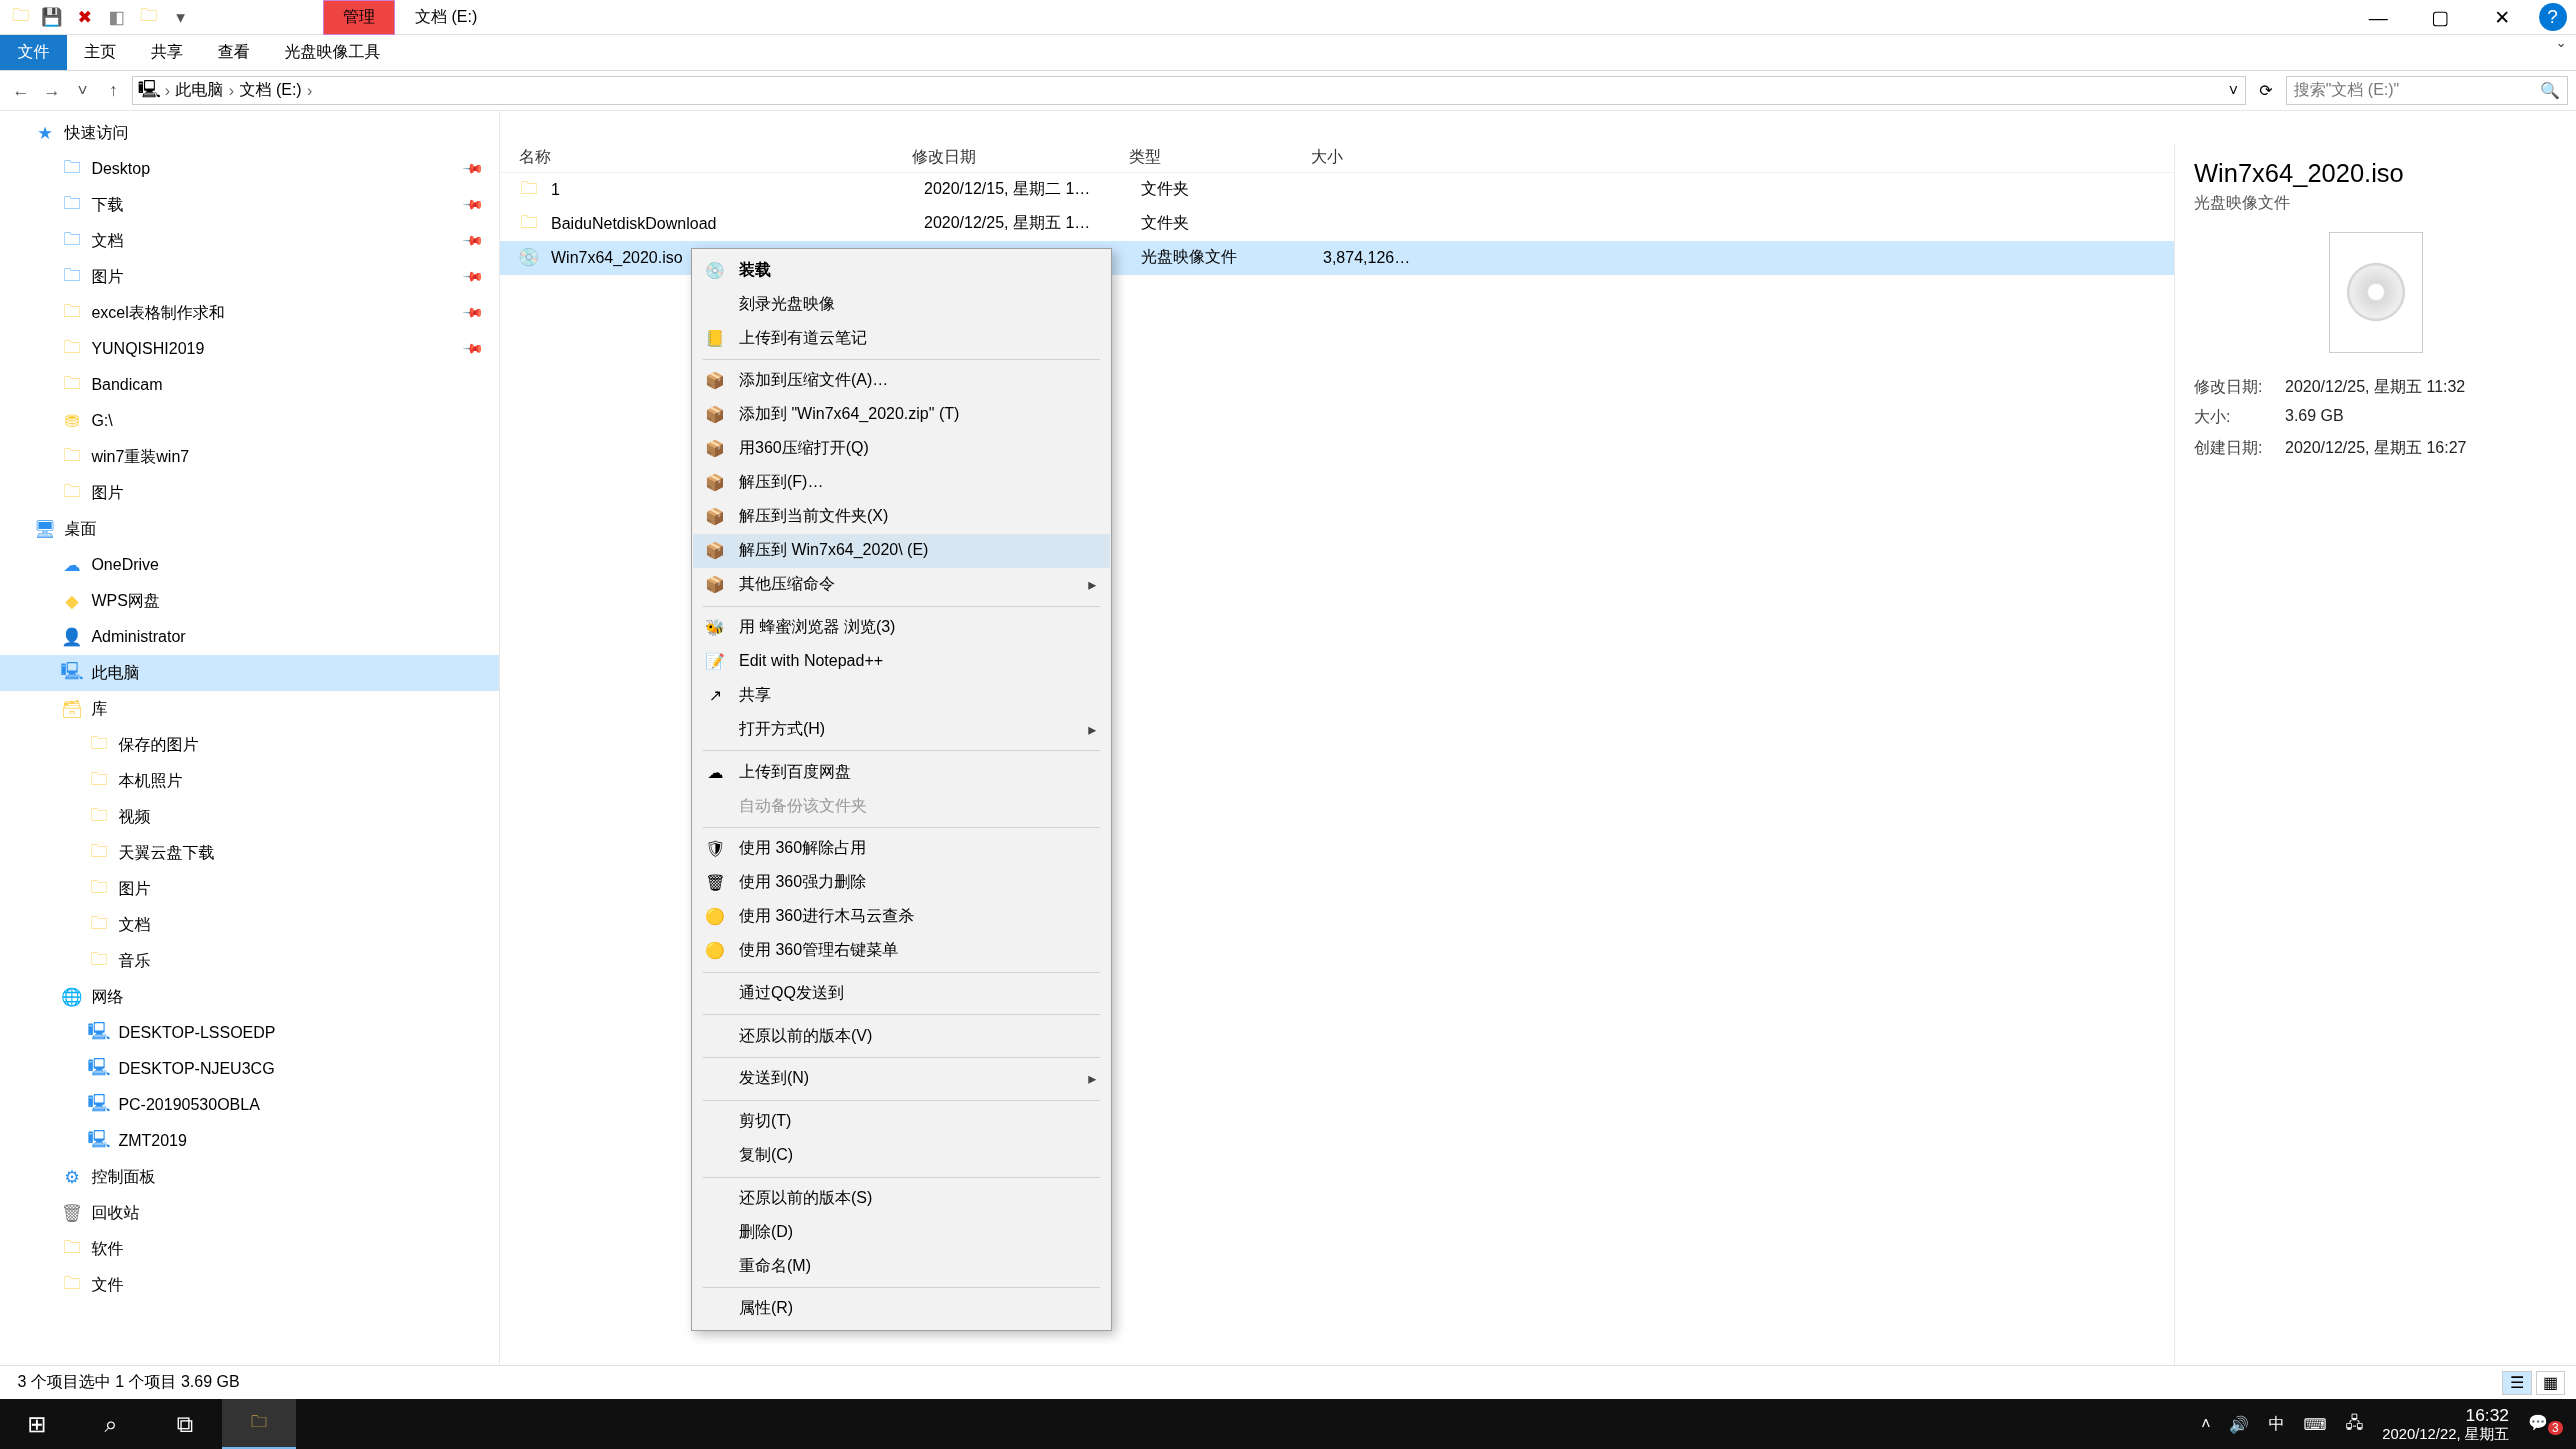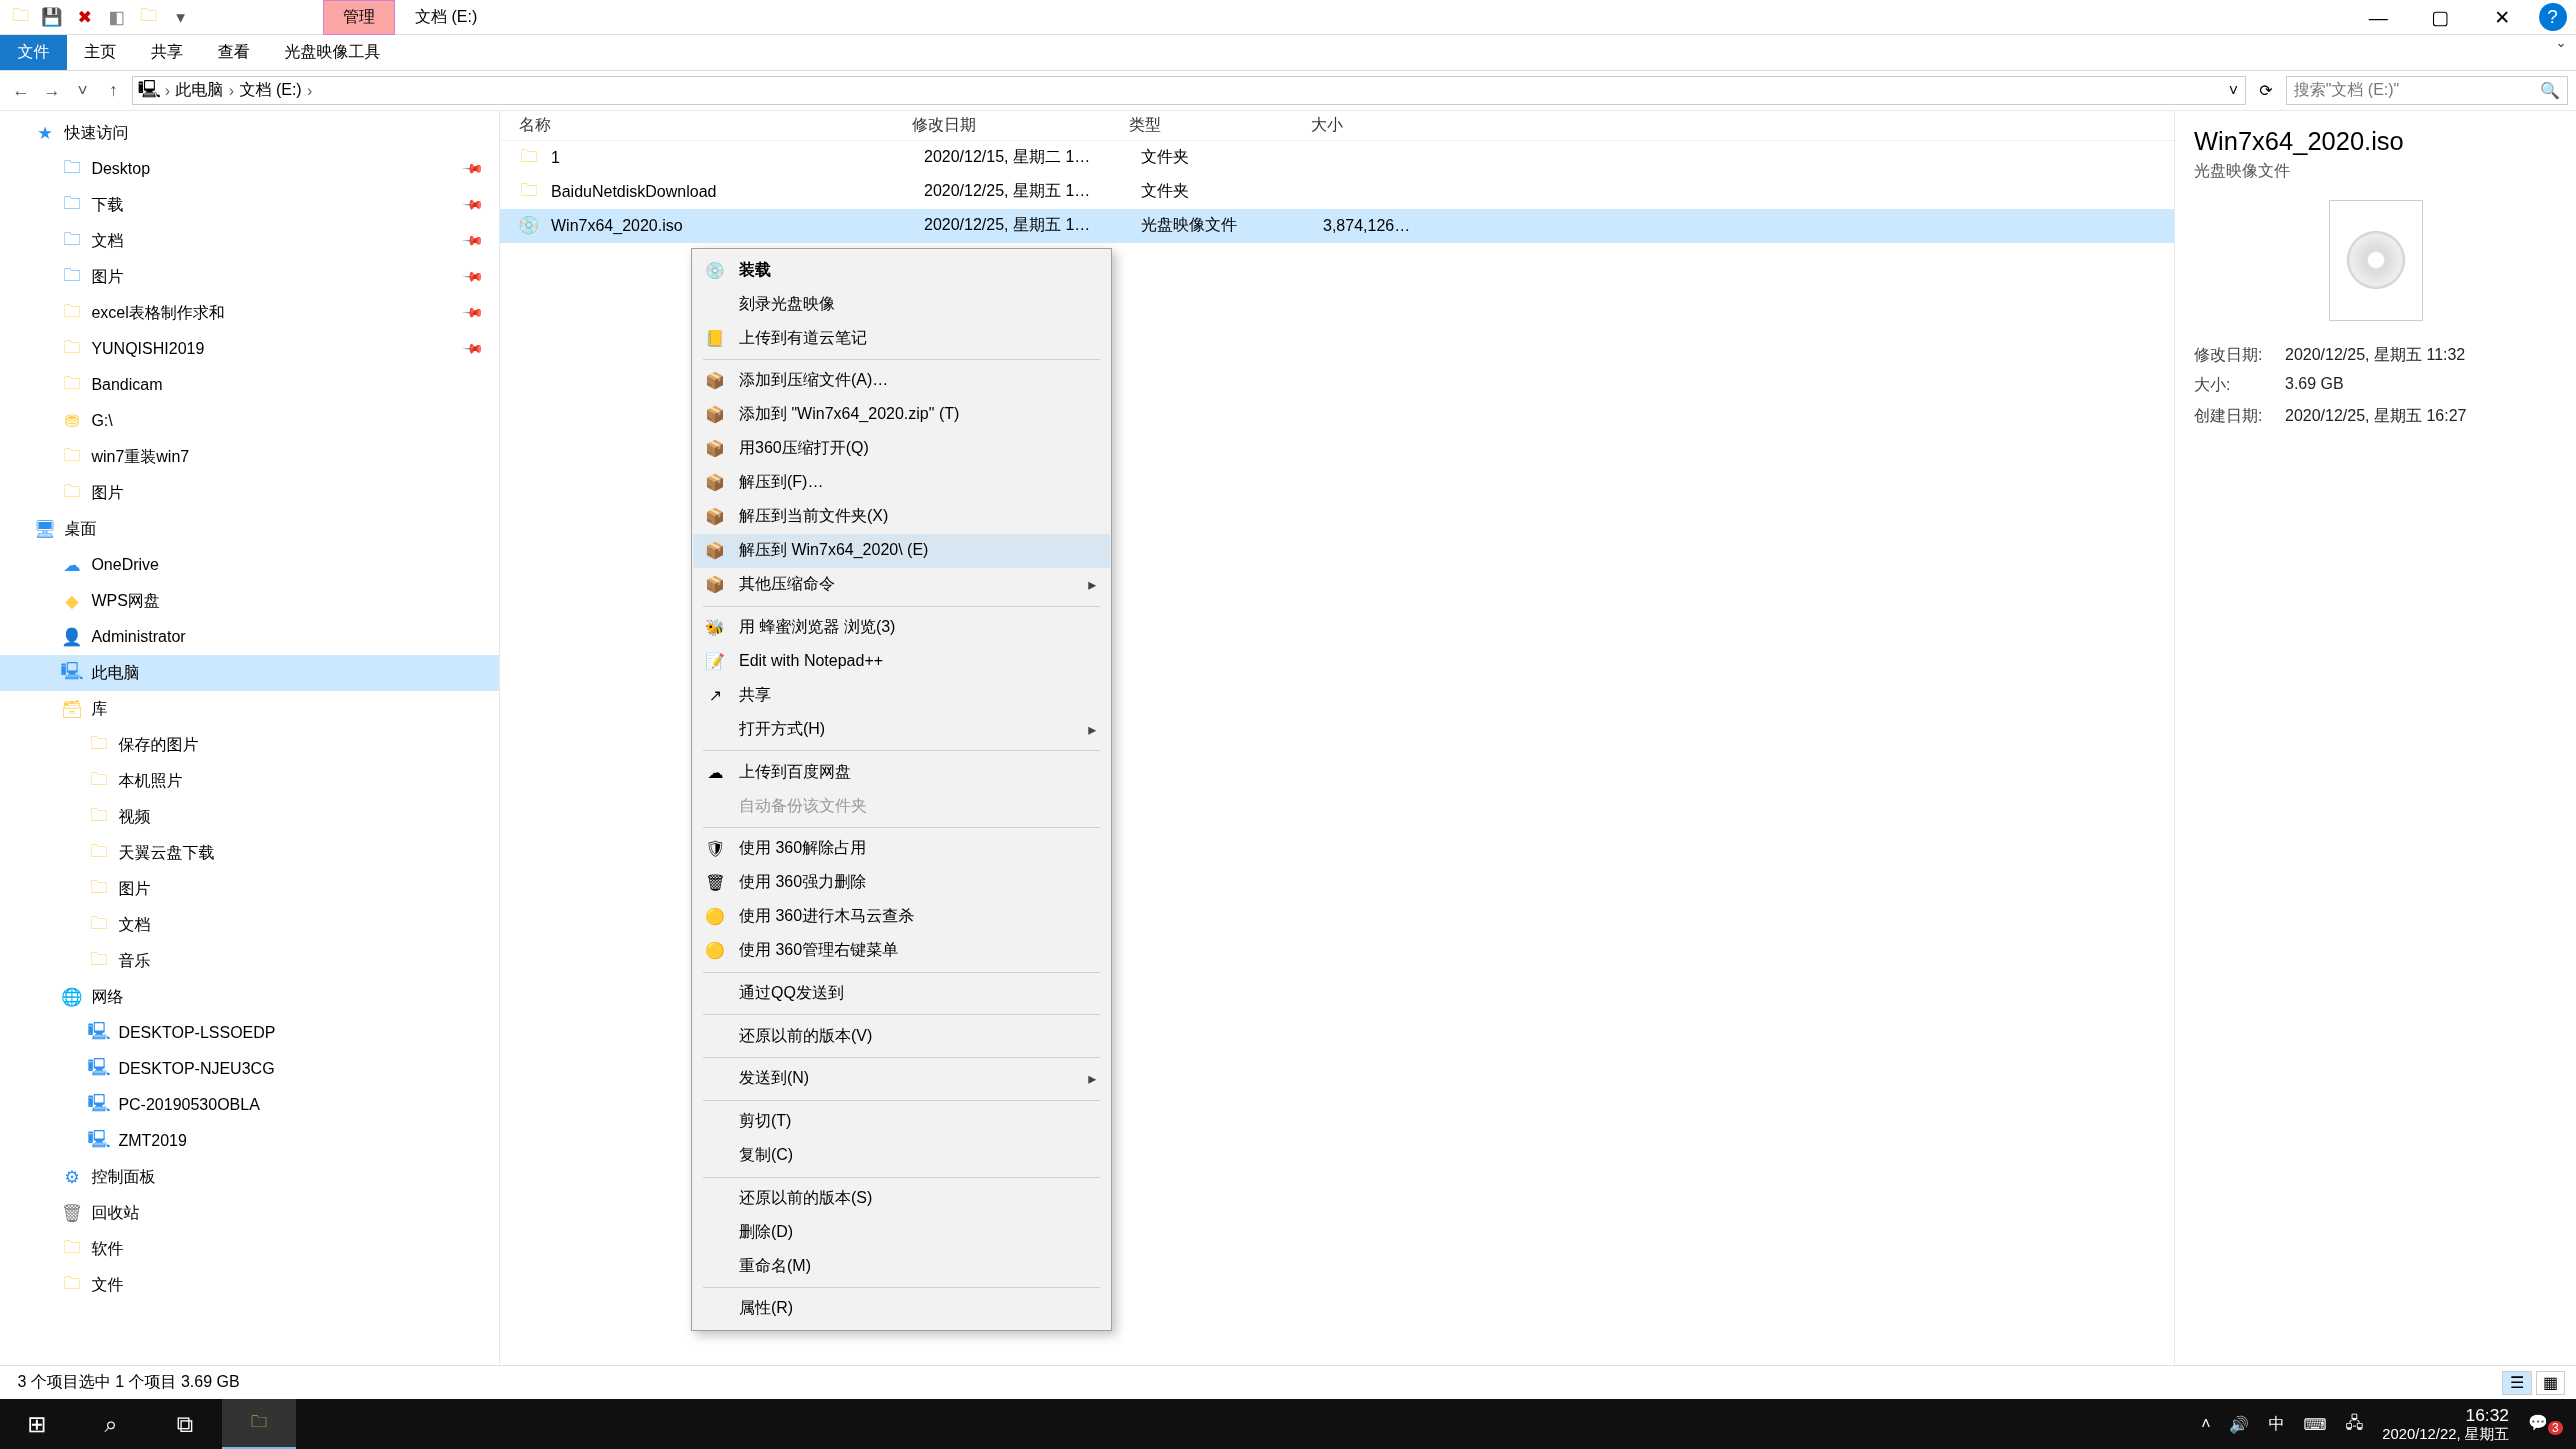--- a/index.html
+++ b/index.html
@@ -3,21 +3,21 @@
 <meta charset="utf-8">
 <style>
   * { margin:0; padding:0; box-sizing:border-box; font-family:"Microsoft YaHei","Segoe UI",sans-serif; font-size:16px; }
   body { width:2576px; height:1449px; background:#fff; position:relative; overflow:hidden; }
 
   
   .titlebar { height:35px; background:#fff; border-bottom:0.7px solid #e0e0e0; display:flex; align-items:center; }
   .qat { display:flex; align-items:center; gap:12px; padding:0 10.7px; }
   .qat-icon { width:20px; height:20px; display:flex; align-items:center; justify-content:center; font-size:17.4px; }
   .tabstrip { display:flex; align-items:flex-end; position:absolute; left:323px; top:0; height:35px; }
-  .ctx-tab { background:#fca5a5; padding:2.7px 19px; height:35px; display:flex; align-items:center; border:0.7px solid #d080d0;}
+  .ctx-tab { background:#ef4444; padding:2.7px 19px; height:35px; display:flex; align-items:center; border:0.7px solid #d080d0;}
   .title-txt { padding:0 20px; height:35px; display:flex; align-items:center; }
   .winctrl { position:absolute; right:0; top:0; display:flex; height:35px; }
   .winbtn { width:62px; display:flex; align-items:center; justify-content:center; font-size:19px; }
   .help { width:28px; height:28px; border-radius:50%; background:#0078d7; color:#fff; font-size:19px; display:flex; align-items:center; justify-content:center; margin:3.4px 9.4px 0 5.4px;}
 
   
   .ribbon { height:36px; background:#fff; display:flex; align-items:stretch; border-bottom:0.7px solid #d9d9d9;}
   .rtab { padding:0 17.4px; display:flex; align-items:center; }
   .rtab.active { background:#1979ca; color:#fff; }
 
@@ -32,21 +32,21 @@
   
   .split { display:flex; height:calc(100% - 35px - 36px - 40px - 34px - 50px); }
   .nav { width:500px; border-right:0.7px solid #e8e8e8; overflow:hidden; padding-top:4px;}
   .nav-row { height:36px; display:flex; align-items:center; gap:9.4px; padding-left:35px; position:relative;}
   .nav-row.d1 { padding-left:60px; }
   .nav-row.sel { background:#cce8ff; }
   .nav-row .pin { position:absolute; right:17.4px; color:#7e7e7e; transform:rotate(45deg); font-size:13.4px;}
   .ic { width:20px; display:flex; justify-content:center; font-size:17.4px;}
   .fld { color:#ffcf48;}
 
-  .content { flex:1; display:flex; }
+  .content { flex:1; display:flex;margin-top:32px; }
   .list { flex:1; position:relative;}
   .hdr { display:flex; height:29.5px; align-items:center; color:#333; border-bottom:0.7px solid #f0f0f0; padding-left:19px;}
   .col-name { width:393px;} .col-mod{width:217px;} .col-type{width:182px;} .col-size{width:114px; text-align:left; padding-right:10.7px;}
   .frow { display:flex; height:34px; align-items:center; padding-left:19px;}
   .frow.sel { background:#cce8ff;}
   .frow .ic { margin-right:12px;}
   .details { width:402px; border-left:0.7px solid #e8e8e8; padding:16px 19px;}
   .d-title { font-size:25.5px; margin-bottom:5.4px;}
   .d-sub { color:#555; margin-bottom:17.4px;}
   .thumb { width:94px; height:121px; border:0.7px solid #ccc; margin:6.7px auto 24px; display:flex; align-items:center; justify-content:center;}

